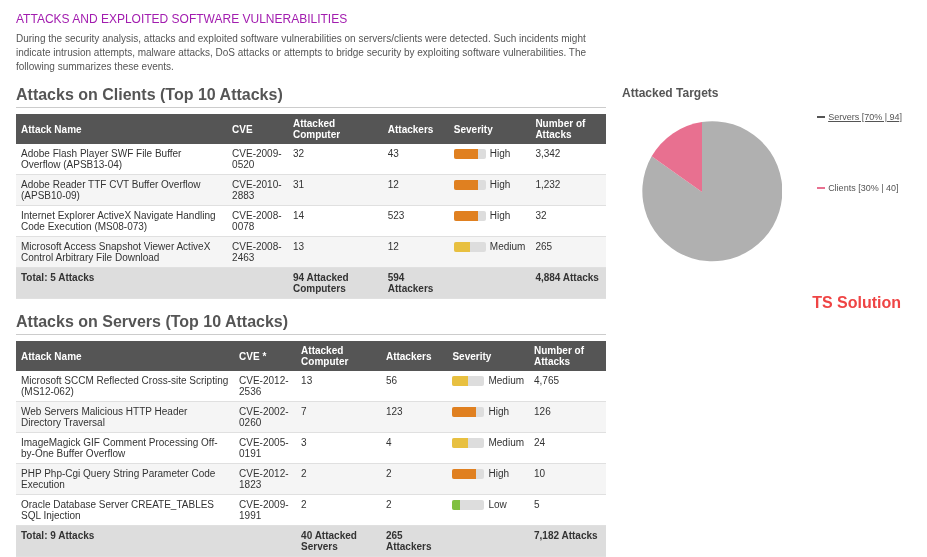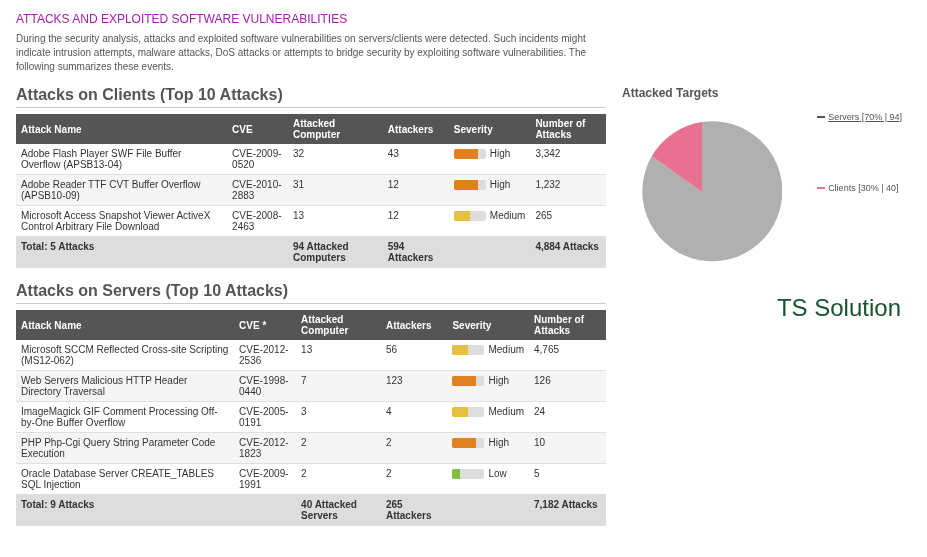--- a/index.html
+++ b/index.html
@@ -119,23 +119,23 @@
       margin-bottom: 12px;
     }
 
     
     .ts-solution {
       text-align: right;
       margin-top: 20px;
       padding-right: 10px;
     }
     .ts-solution-text {
-      font-size: 24px;
-      font-weight: normal;
-      color: #14532d;
+      font-size: 16px;
+      font-weight: bold;
+      color: #ef4444;
     }
   </style>
 </head>
 <body>
 
 <div class="page-title">ATTACKS AND EXPLOITED SOFTWARE VULNERABILITIES</div>
 <div class="intro-text">During the security analysis, attacks and exploited software vulnerabilities on servers/clients were detected. Such incidents might indicate intrusion attempts, malware attacks, DoS attacks or attempts to bridge security by exploiting software vulnerabilities. The following summarizes these events.</div>
 
 <div class="main-layout">
   <div class="left-col">
@@ -173,20 +173,33 @@
     <td>12</td>
     <td><span class="severity-bar">
                 <span class="bar-container">
                   <span class="bar-fill-high"></span>
                 </span>
                 <span class="severity-label">High</span>
               </span></td>
     <td>1,232</td>
   </tr>
           <tr>
+    <td>Internet Explorer ActiveX Navigate Handling Code Execution (MS08-073)</td>
+    <td>CVE-2008-0078</td>
+    <td>14</td>
+    <td>523</td>
+    <td><span class="severity-bar">
+                <span class="bar-container">
+                  <span class="bar-fill-high"></span>
+                </span>
+                <span class="severity-label">High</span>
+              </span></td>
+    <td>32</td>
+  </tr>
+          <tr>
     <td>Microsoft Access Snapshot Viewer ActiveX Control Arbitrary File Download</td>
     <td>CVE-2008-2463</td>
     <td>13</td>
     <td>12</td>
     <td><span class="severity-bar">
                 <span class="bar-container">
                   <span class="bar-fill-medium"></span>
                 </span>
                 <span class="severity-label">Medium</span>
               </span></td>
@@ -224,21 +237,21 @@
     <td><span class="severity-bar">
                 <span class="bar-container">
                   <span class="bar-fill-medium"></span>
                 </span>
                 <span class="severity-label">Medium</span>
               </span></td>
     <td>4,765</td>
   </tr>
           <tr>
     <td>Web Servers Malicious HTTP Header Directory Traversal</td>
-    <td>CVE-1998-0440</td>
+    <td>CVE-2002-0260</td>
     <td>7</td>
     <td>123</td>
     <td><span class="severity-bar">
                 <span class="bar-container">
                   <span class="bar-fill-high"></span>
                 </span>
                 <span class="severity-label">High</span>
               </span></td>
     <td>126</td>
   </tr>

